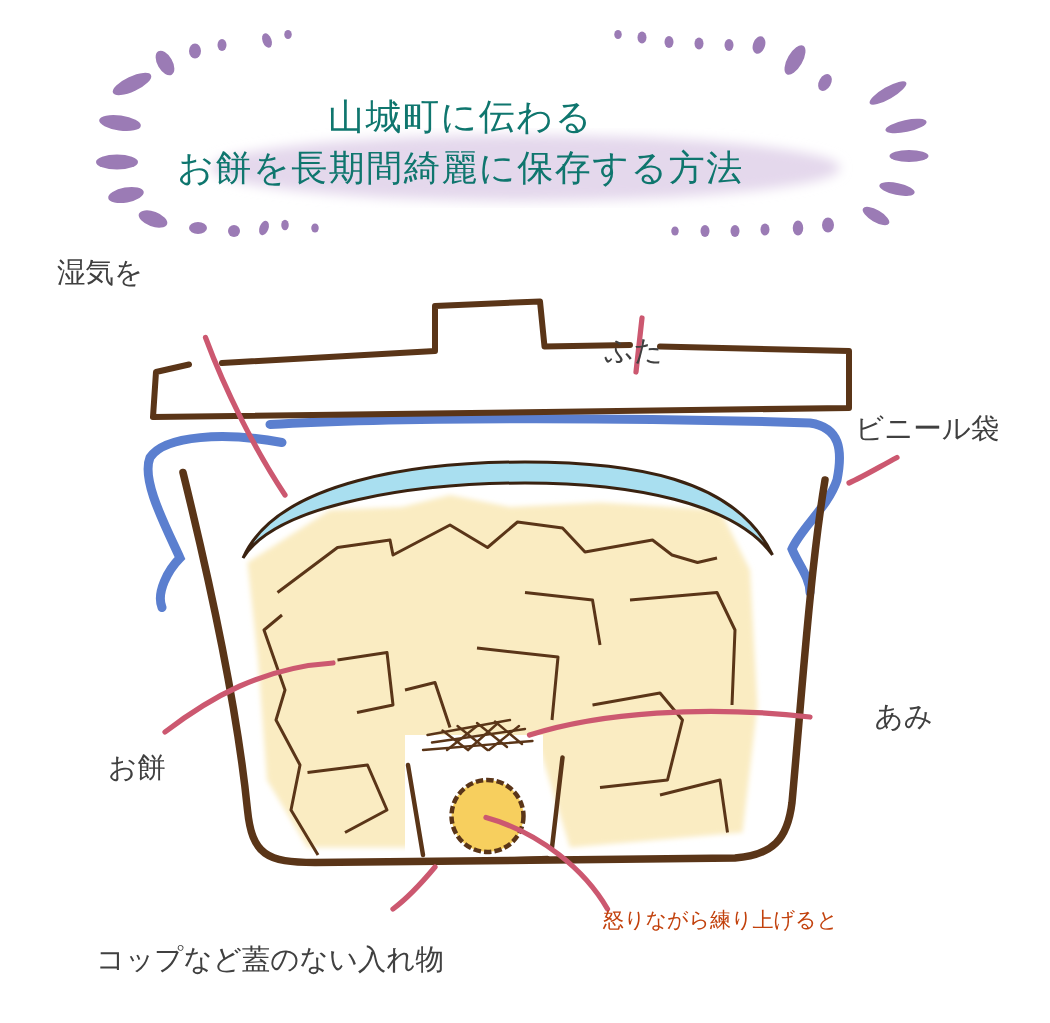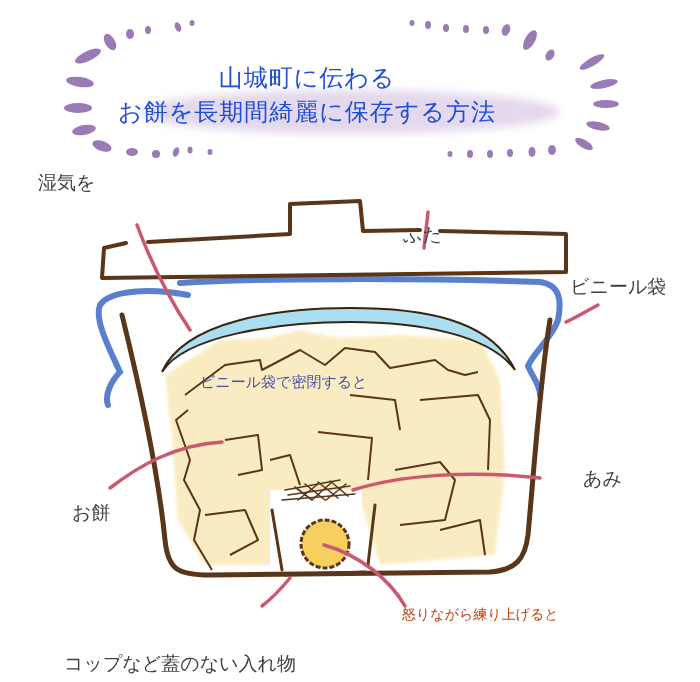--- a/index.html
+++ b/index.html
@@ -1,19 +1,19 @@
 <!DOCTYPE html>
 <html><head>
 <meta charset="utf-8">
 <style>
   html,body{margin:0;padding:0;background:#ffffff;}
   body{width:700px;height:682px;position:relative;overflow:hidden;font-family:"DejaVu Sans","Liberation Sans",sans-serif;}
   .abs{position:absolute;}
   svg.art{position:absolute;left:0;top:0;}
-  .title{left:0;width:614px;text-align:center;color:#1d4ed8;font-size:24px;letter-spacing:1px;}
+  .title{left:0;width:614px;text-align:center;color:#0f766e;font-size:24px;letter-spacing:1px;}
   .title1{top:62px;}
   .title2{top:96px;}
   .label{color:#404040;font-size:19px;line-height:25px;white-space:nowrap;}
   .note{color:#4a50a8;font-size:15px;line-height:20px;white-space:nowrap;}
   .sub{color:#c2410c;font-size:14px;line-height:20px;white-space:nowrap;}
 </style>
 </head>
 <body>
 
 <svg class="art" width="700" height="682" viewBox="0 0 700 682">
@@ -133,21 +133,20 @@
 <div class="abs title title1">山城町に伝わる</div>
 <div class="abs title title2">お餅を長期間綺麗に保存する方法</div>
 
 <div class="abs label" style="left:38px;top:170px;">
   <div>湿気を</div>
 </div>
 <div class="abs label" style="left:403px;top:178px;margin-top:44px;">ふた</div>
 <div class="abs label" style="left:570px;top:274px;">ビニール袋</div>
 <div class="abs label" style="left:72px;top:500px;">お餅</div>
 <div class="abs label" style="left:583px;top:466px;">あみ</div>
-<div class="abs label" style="left:64px;top:628px;margin-top:23px;">コップなど蓋のない入れ物</div>
+<div class="abs label" style="left:64px;top:628px;">コップなど蓋のない入れ物</div>
 
 <div class="abs" style="left:402px;top:604px;">
   <div class="sub">怒りながら練り上げると</div>
 </div>
 
 <div class="abs note" style="left:200px;top:372px;">
-  <div>ビニール袋で密閉すると</div>
 </div>
 
 </body></html>

